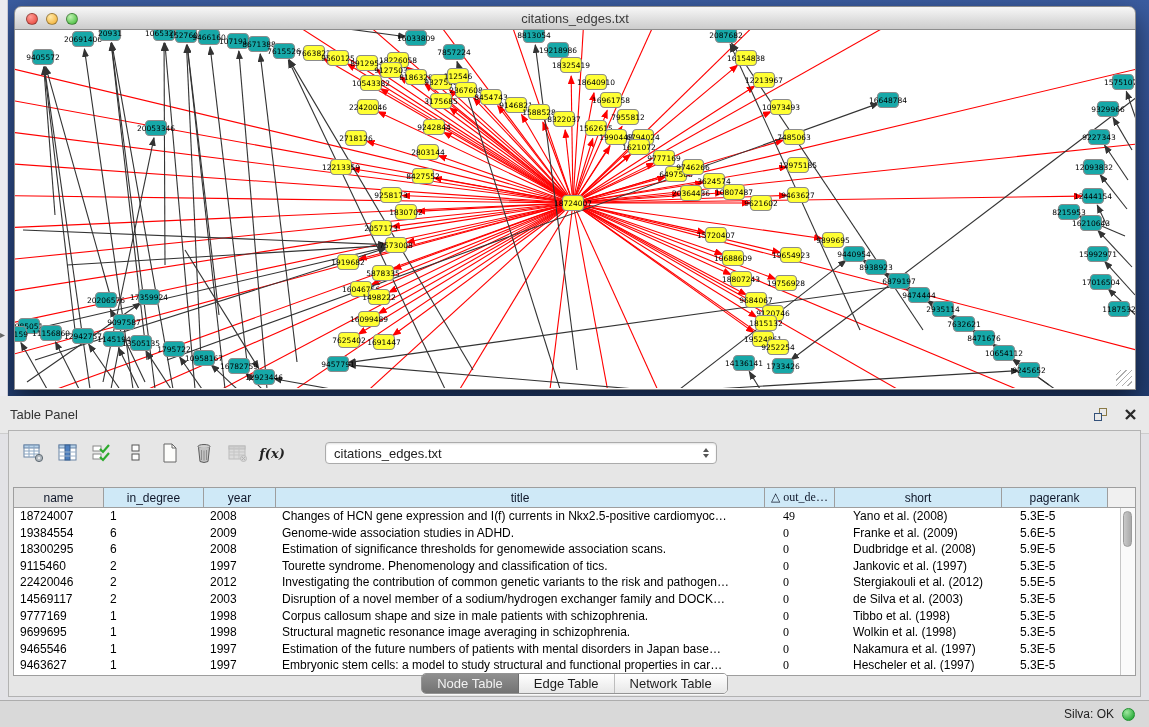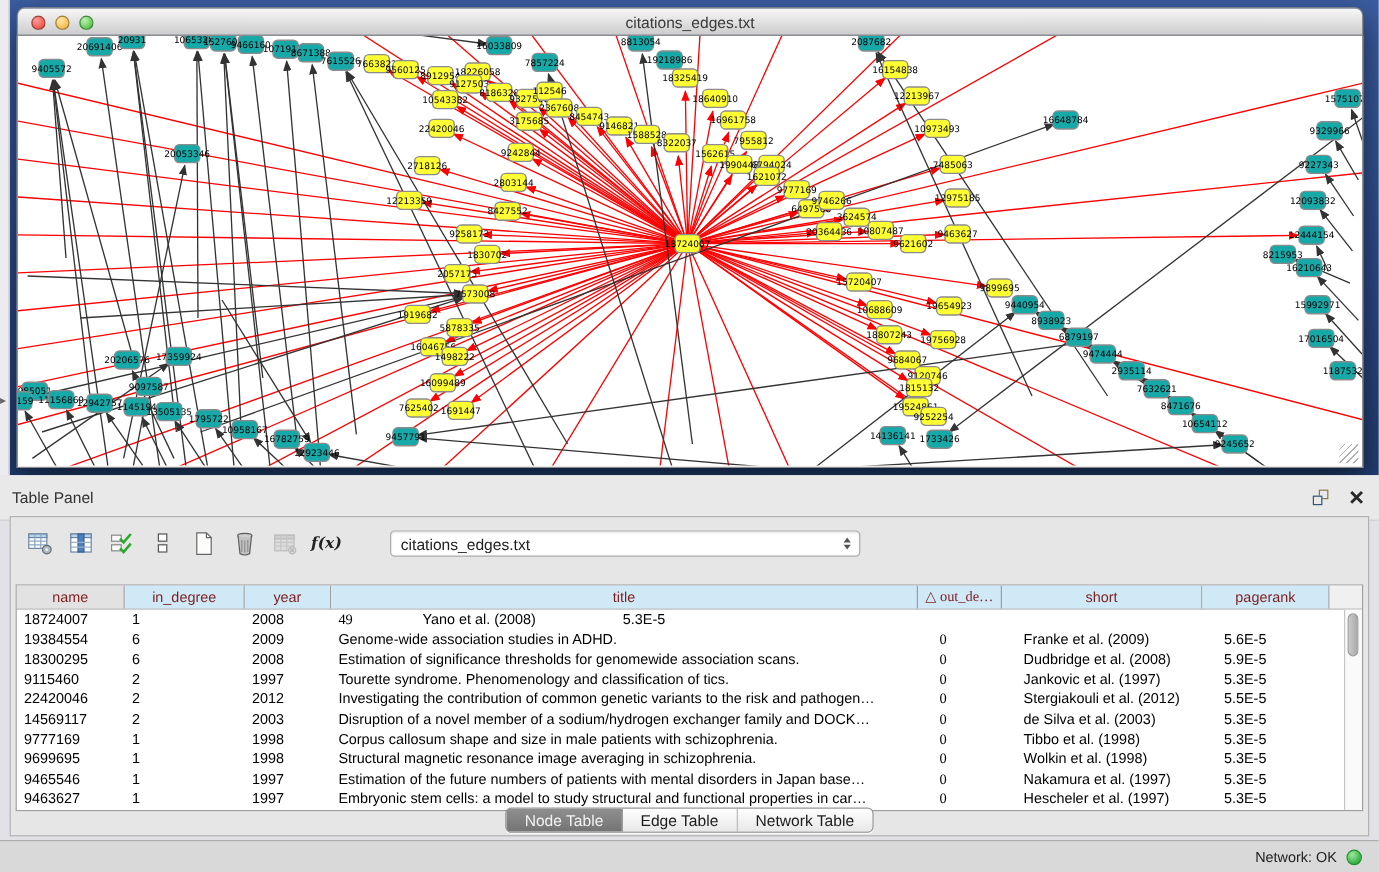--- a/index.html
+++ b/index.html
@@ -44,21 +44,21 @@
   .combo { margin-left:34px; width:392px; height:22px; background:#fff; border:1px solid #ababab; border-radius:4px;
            display:flex; align-items:center; position:relative; box-shadow:inset 0 1px 2px rgba(0,0,0,.12); }
   .combo .val { font-size:13px; color:#222; margin-left:8px; flex:1; white-space:nowrap; overflow:hidden; }
   .combo .uds { margin-right:7px; display:flex; flex-direction:column; gap:2px; }
   .combo .uds i { width:0; height:0; border-left:3.5px solid transparent; border-right:3.5px solid transparent; }
   .combo .uds i.up { border-bottom:4px solid #555; }
   .combo .uds i.dn { border-top:4px solid #555; }
 
   .tablewrap { position:absolute; top:56px; left:4px; right:4px; height:189px; background:#fff; border:1px solid #9e9e9e; }
   .thead { display:flex; height:20px; border-bottom:1px solid #9e9e9e; }
-  .th { background:#cfe9f7; border-right:1px solid #9e9e9e; font-size:12px; color:#7f1d1d;
+  .th { background:#cfe9f7; border-right:1px solid #9e9e9e; font-size:12px; color:#0f172a;
         display:flex; align-items:center; justify-content:center; white-space:nowrap; overflow:hidden;text-align:center; }
   .th.plain { background:#e2e2e2; }
   .th.filler { background:#f0f0f0; border-right:none; }
   .tbody { position:absolute; top:20px; left:0; right:15px; bottom:0; overflow:hidden; }
   .tr { display:flex; height:16.6px; background:#fff; }
   .td { font-size:12px; color:#000; line-height:16.6px; padding-left:6px; white-space:nowrap; overflow:hidden; }
   .col-name{width:90px;} .col-in_degree{width:100px;} .col-year{width:72px;}
   .col-title{flex:1 1 480px; min-width:100px;} .col-out_degree{width:70px;font-family:Liberation Serif, serif;}
   .col-short{width:167px;} .col-pagerank{width:106px;} .col-filler{width:12px;}
   .vscroll { position:absolute; right:0; top:20px; bottom:0; width:15px; background:#fafafa; border-left:1px solid #c6c6c6; }
@@ -833,20 +833,21 @@
         <div class="th col-short">short</div>
         <div class="th col-pagerank">pagerank</div>
         <div class="th filler col-filler"></div>
         <div class="th filler" style="width: 15px;"></div>
       </div>
     <div class="tbody" id="tbody">
         <div class="tr">
           <div class="td col-name">18724007</div>
           <div class="td col-in_degree">1</div>
           <div class="td col-year">2008</div>
+          <div class="td col-title">Changes of HCN gene expression and I(f) currents in Nkx2.5-positive cardiomyoc…</div>
           <div class="td col-out_degree">49</div>
           <div class="td col-short">Yano et al. (2008)</div>
           <div class="td col-pagerank">5.3E-5</div>
         </div>
         <div class="tr">
           <div class="td col-name">19384554</div>
           <div class="td col-in_degree">6</div>
           <div class="td col-year">2009</div>
           <div class="td col-title">Genome-wide association studies in ADHD.</div>
           <div class="td col-out_degree">0</div>
@@ -934,15 +935,15 @@
   <div class="tabsrow">
     <div class="seg" id="tabs">
         <button class="sel">Node Table</button>
         <button>Edge Table</button>
         <button>Network Table</button>
       </div>
   </div>
 </div>
 
 <div class="statusbar">
-  <span class="mem">Network: OK</span>
+  <span class="mem">Silva: OK</span>
   <span class="memdot"></span>
 </div>
 
 </body></html>

